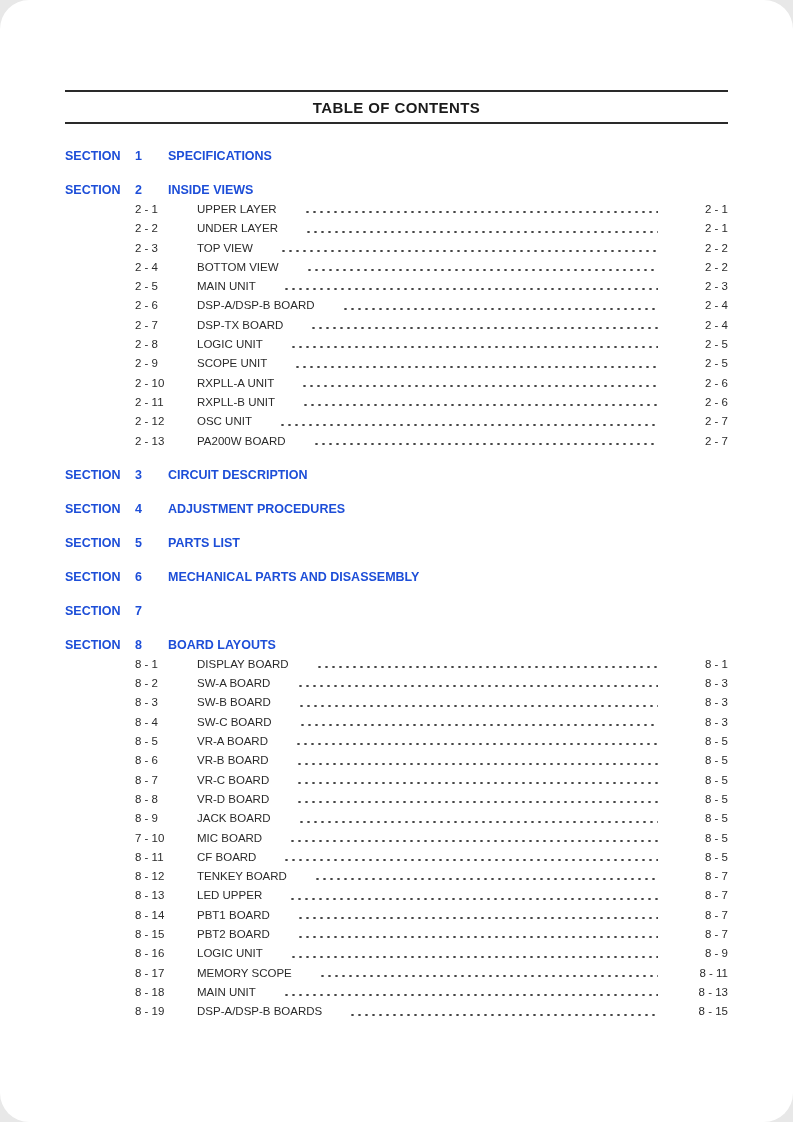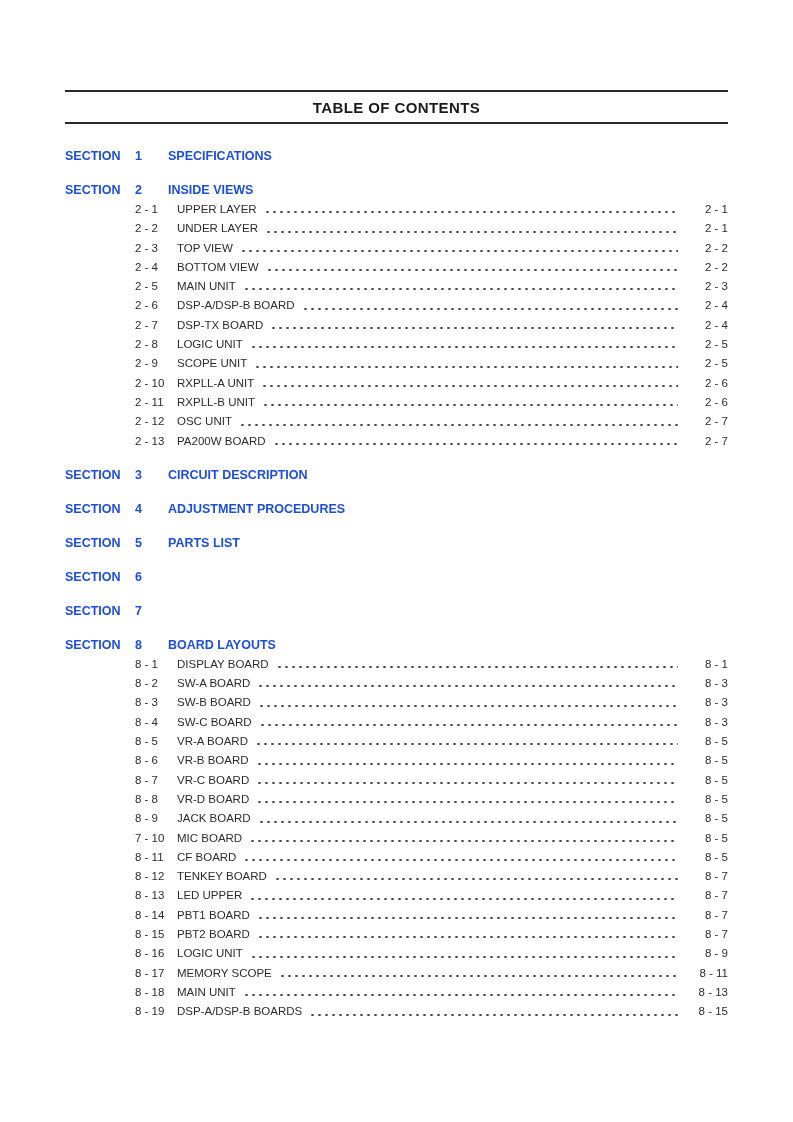--- a/index.html
+++ b/index.html
@@ -1,39 +1,41 @@
 <!DOCTYPE html>
 <html><head>
 <meta charset="utf-8">
 <style>
   html,body { margin:0; padding:0; background:#e8e8e8; }
   .sheet {
     width:793px; height:1122px; margin:0 auto; background:#ffffff;
     font-family:"Liberation Sans", sans-serif; color:#1e1e1e;
     box-sizing:border-box; padding:90px 65px 0 65px; position:relative;
     overflow:hidden;
+    border-radius:29px;
   }
   .toc-header {
     border-top:2px solid #2a2a2a; border-bottom:2px solid #2a2a2a;
     height:30px; display:flex; align-items:center; justify-content:center;
   }
   .toc-header h1 {
     margin:0; font-size:15px; font-weight:bold; letter-spacing:0.4px; color:#1a1a1a;
   }
   .section-row {
     display:flex; align-items:baseline; font-weight:bold; font-size:12.5px;
     line-height:20px; margin-top:14px; color:#1d4ed8;
   }
   .section-row.first { margin-top:22px; }
   .sec-label { width:70px; flex:none; }
   .sec-num   { width:33px; flex:none; }
   .sec-title { flex:none; white-space:nowrap; }
   .item {
     display:flex; align-items:baseline; font-size:11.5px; line-height:19.3px;
     color:#2b2b2b;
+    gap:20px;
   }
   .i-num   { margin-left:70px; width:42px; flex:none; }
   .i-title { flex:none; white-space:nowrap; }
   .i-dots  {
     flex:1; align-self:stretch; margin:0 4px 0 7px;
     background-image: radial-gradient(circle, #454545 1px, rgba(0,0,0,0) 1.35px);
     background-size:7px 6px; background-repeat:repeat-x;
     background-position:0 calc(100% - 4px);
   }
   .i-page  { flex:none; width:46px; text-align:right; }
@@ -153,20 +155,21 @@
 
   <div class="section-row">
     <span class="sec-label">SECTION</span>
     <span class="sec-num">5</span>
     <span class="sec-title">PARTS LIST</span>
   </div>
 
   <div class="section-row">
     <span class="sec-label">SECTION</span>
     <span class="sec-num">6</span>
+    <span class="sec-title">MECHANICAL PARTS AND DISASSEMBLY</span>
   </div>
 
   <div class="section-row">
     <span class="sec-label">SECTION</span>
     <span class="sec-num">7</span>
   </div>
 
   <div class="section-row">
     <span class="sec-label">SECTION</span>
     <span class="sec-num">8</span>

